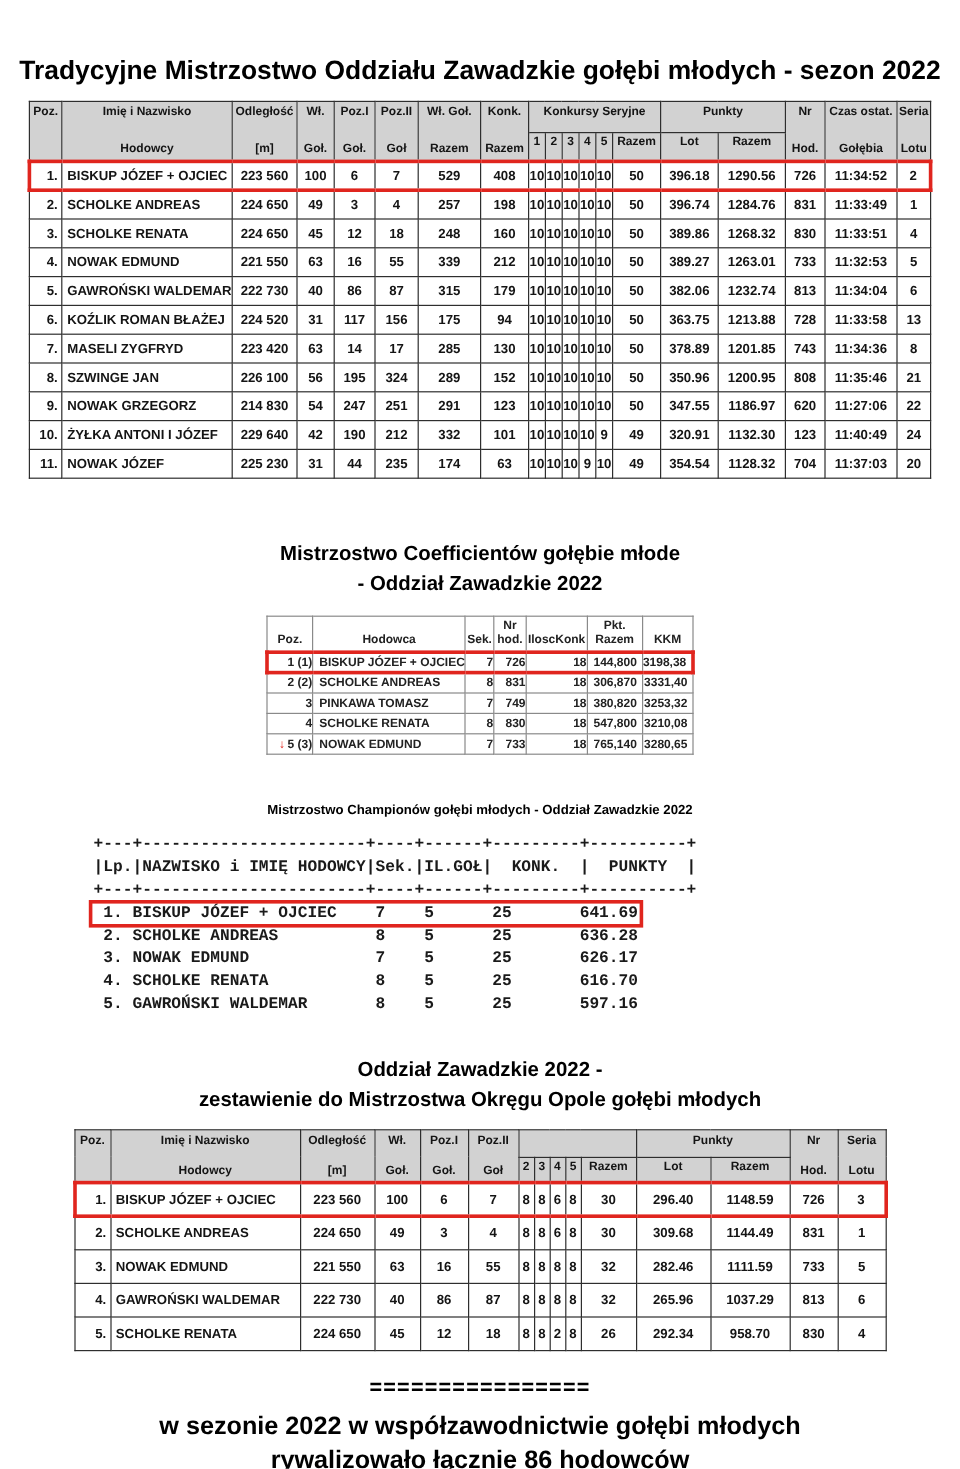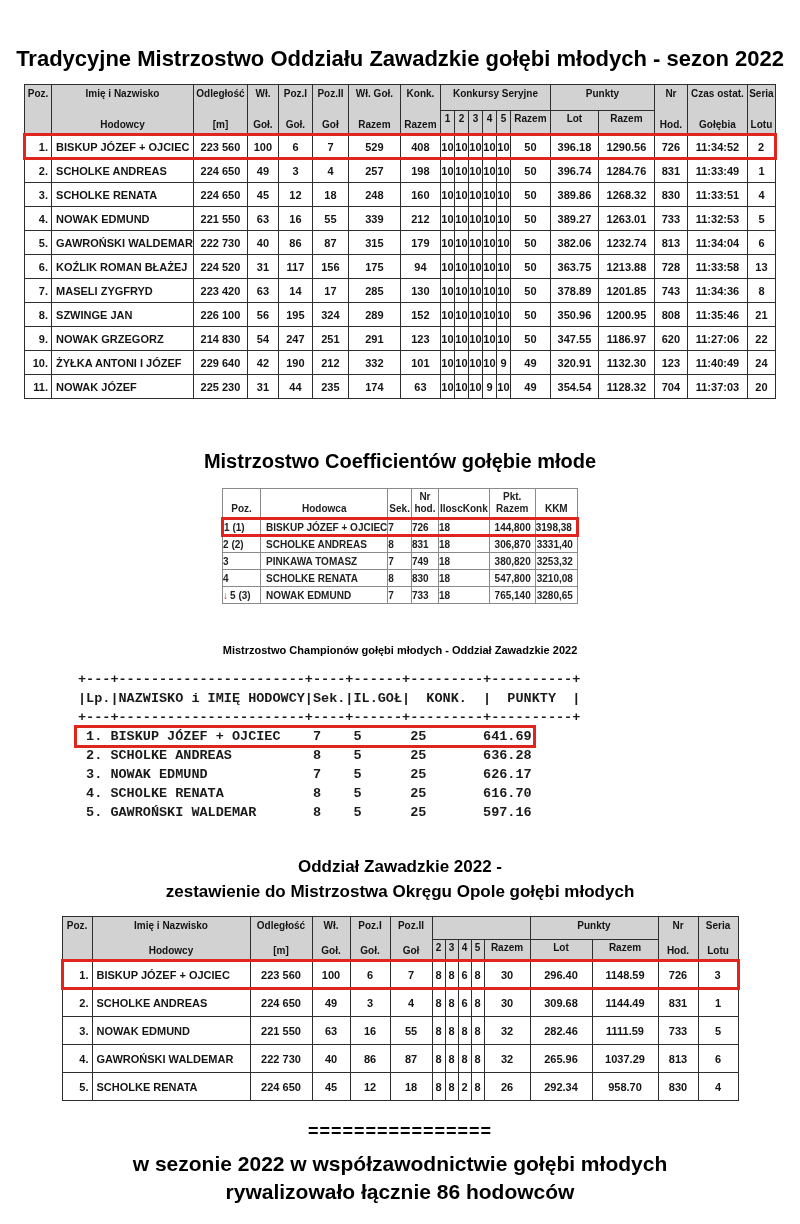--- a/index.html
+++ b/index.html
@@ -4,21 +4,21 @@
 <style>
   :root { --hl:#e0251e; --hbg:#d2d2d2; --t2b:#8a8a8a; --ink:#1b1b1b; }
   * { box-sizing:border-box; }
   body {
     width:800px; height:1224px; margin:0; overflow:hidden;
     background:#ffffff; color:var(--ink);
     font-family:"Liberation Sans", sans-serif;
   }
   .title { font-weight:bold; text-align:center; color:#000; }
   #s1-title { font-size:22px; margin:46px 0 0 0; }
-  #s2-title { font-size:20px; margin:50px 0 0 0; line-height:25px; }
+  #s2-title { font-size:17px; margin:50px 0 0 0; line-height:25px; }
   #s3-title { font-size:11px; margin:40px 0 0 0; }
   #s4-title { font-size:17px; margin:32px 0 0 0; line-height:25px; }
 
   table { border-collapse:collapse; table-layout:fixed; }
   .scan-table { margin:12px auto 0 auto; }
   .scan-table th, .scan-table td {
     border:1px solid #2e2e2e; padding:0; font-weight:bold; color:#141414;
     overflow:hidden;
   }
   .scan-table th { background:var(--hbg); font-size:10px; vertical-align:top; }
@@ -31,21 +31,21 @@
   .scan-table td.name { text-align:left; padding-left:4px; }
   .scan-table td.poz { text-align:right; padding-right:3px; }
 
   .t2-table { margin:14px auto 0 auto; }
   .t2-table th, .t2-table td {
     border:1px solid var(--t2b); font-weight:bold; color:#222;
     font-size:10px; padding:0;
   }
   .t2-table th { background:#fff; vertical-align:bottom; }
   .t2-table .hlines { display:flex; flex-direction:column; justify-content:flex-end; padding:2px 1px; line-height:12px; }
-  .t2-table td { text-align:left; height:17px; white-space:nowrap; }
+  .t2-table td { text-align:right; height:17px; white-space:nowrap; }
   .t2-table td.name { text-align:left; padding-left:5px; }
   .t2-table td.num { text-align:right; padding-right:4px; }
   .arrow { color:var(--hl); margin-right:2px; font-weight:bold; }
 
   .hl-tb { border-top:3px solid var(--hl) !important; border-bottom:3px solid var(--hl) !important; }
   .hl-l  { border-left:3px solid var(--hl) !important; }
   .hl-r  { border-right:3px solid var(--hl) !important; }
 
   #ascii {
     margin:14px 0 0 78px;
@@ -438,20 +438,21 @@
           <td><span>1128.32</span></td>
           <td><span>704</span></td>
           <td><span>11:37:03</span></td>
           <td><span>20</span></td>
         </tr>
       </tbody>
     </table>
 
   <div class="title" id="s2-title">
     <div>Mistrzostwo Coefficientów gołębie młode</div>
+    <div>- Oddział Zawadzkie 2022</div>
   </div>
   <table class="t2-table" id="table2">
       <colgroup>
         <col style="width: 38px;">
         <col style="width: 110px;">
         <col style="width: 23px;">
         <col style="width: 27px;">
         <col style="width: 50px;">
         <col style="width: 46px;">
         <col style="width: 42px;">

